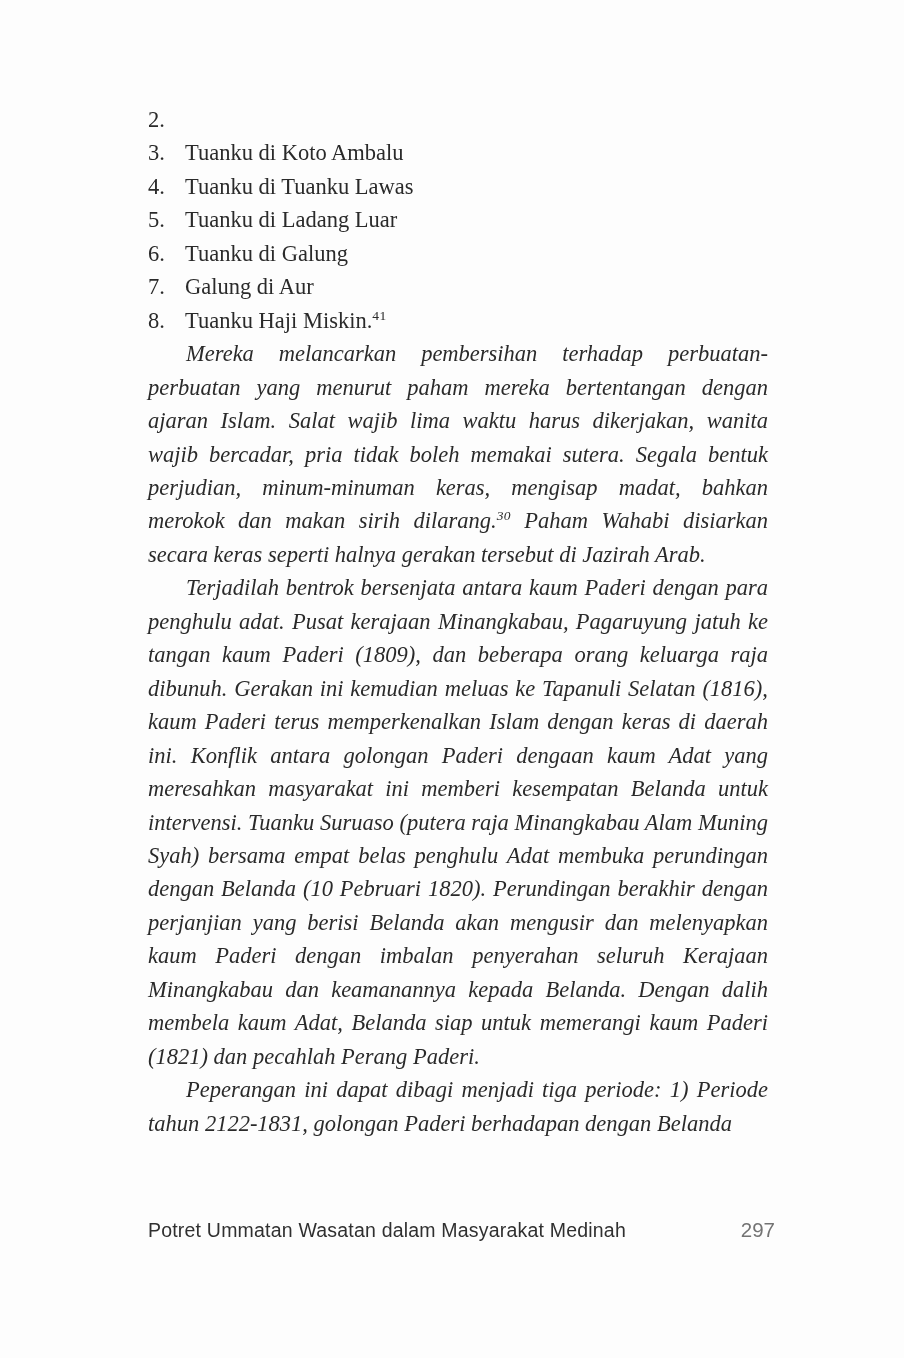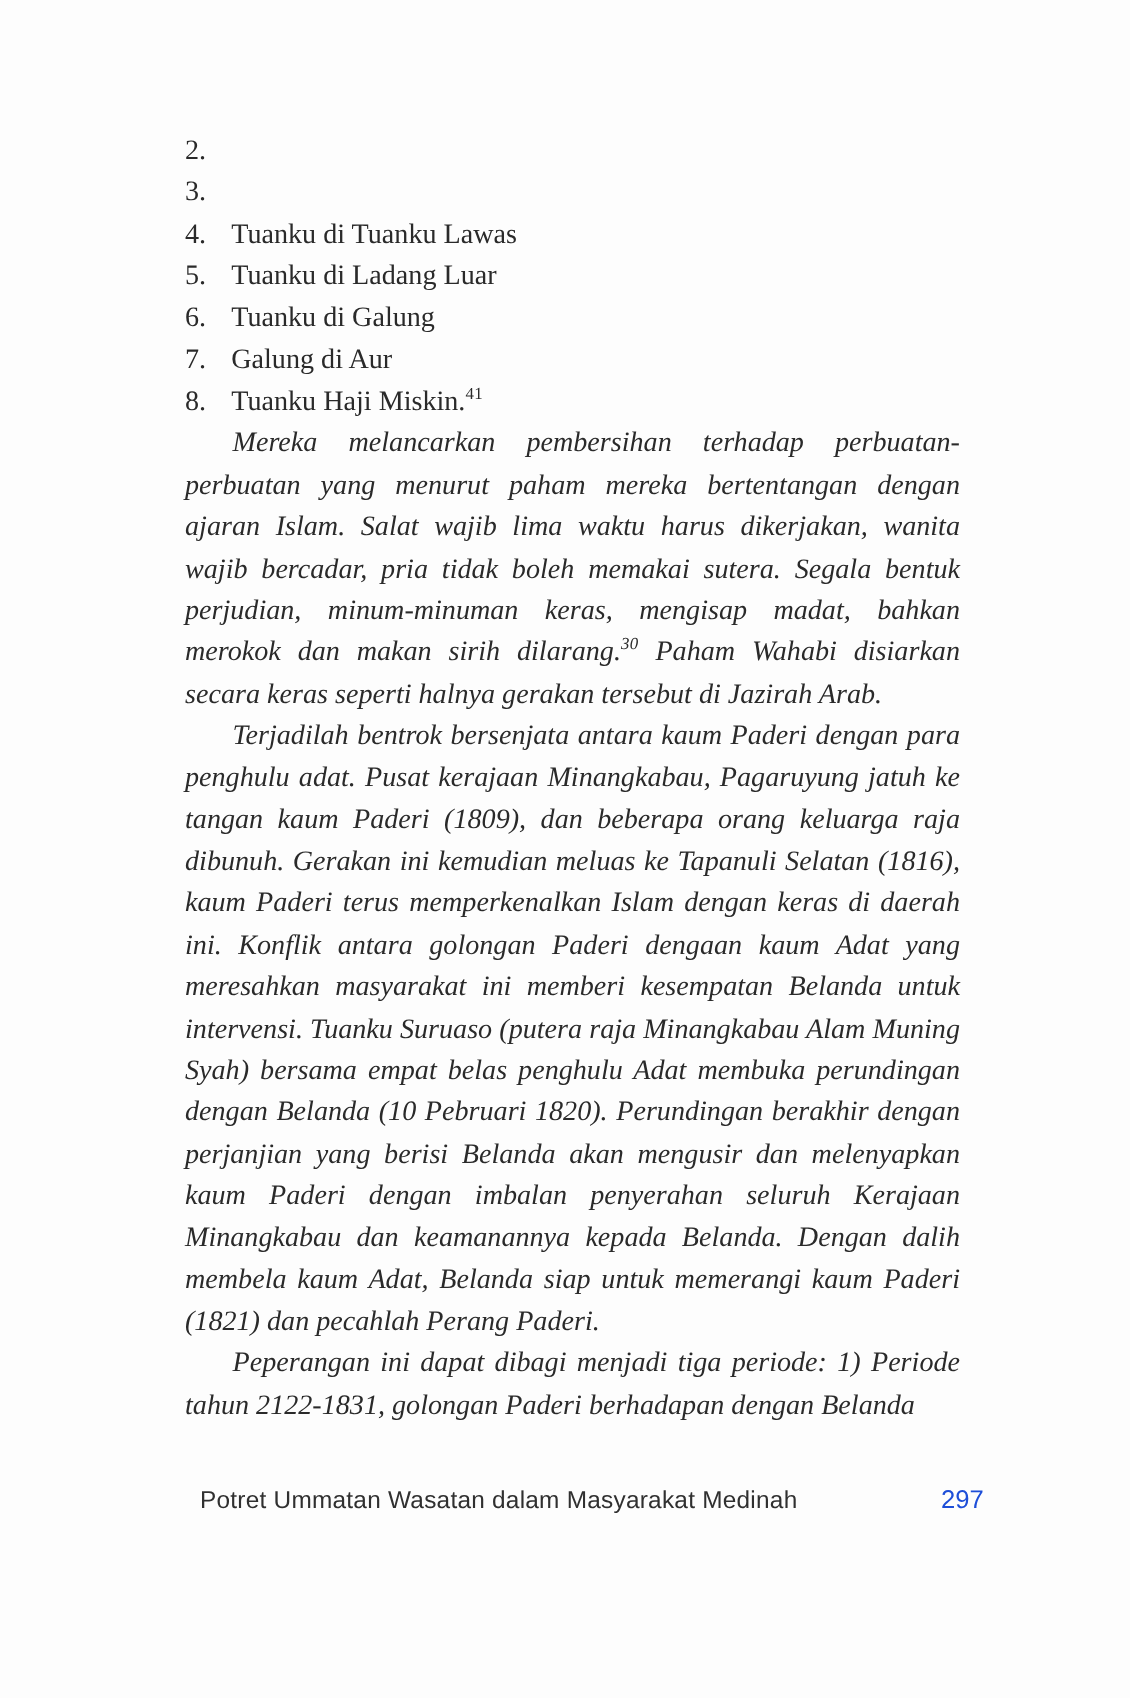--- a/index.html
+++ b/index.html
@@ -41,49 +41,49 @@
   }
   sup.fn {
     font-size: 0.60em;
     line-height: 0;
     vertical-align: super;
     letter-spacing: 0.3px;
   }
   .footer {
     position: absolute;
     left: 148px;
-    top: 1188px;
+    top: 1218px;
     width: 627px;
     display: flex;
     justify-content: space-between;
     align-items: flex-end;
     font-family: "Liberation Sans", "DejaVu Sans", sans-serif;
-    margin-left: 12px;
   }
   .footer .footer-title {
     font-size: 19.5px;
     color: #303030;
     letter-spacing: 0.2px;
   }
   .footer .page-number {
     font-size: 20.5px;
-    color: #1d4ed8;
+    color: #737373;
   }
 </style>
 </head>
 <body>
 
 <div class="page">
   <div class="content">
     <div class="list">
         <div class="list-item">
           <span class="num">2.</span>
         </div>
         <div class="list-item">
           <span class="num">3.</span>
+          <span class="txt">Tuanku di Koto Ambalu</span>
         </div>
         <div class="list-item">
           <span class="num">4.</span>
           <span class="txt">Tuanku di Tuanku Lawas</span>
         </div>
         <div class="list-item">
           <span class="num">5.</span>
           <span class="txt">Tuanku di Ladang Luar</span>
         </div>
         <div class="list-item">

